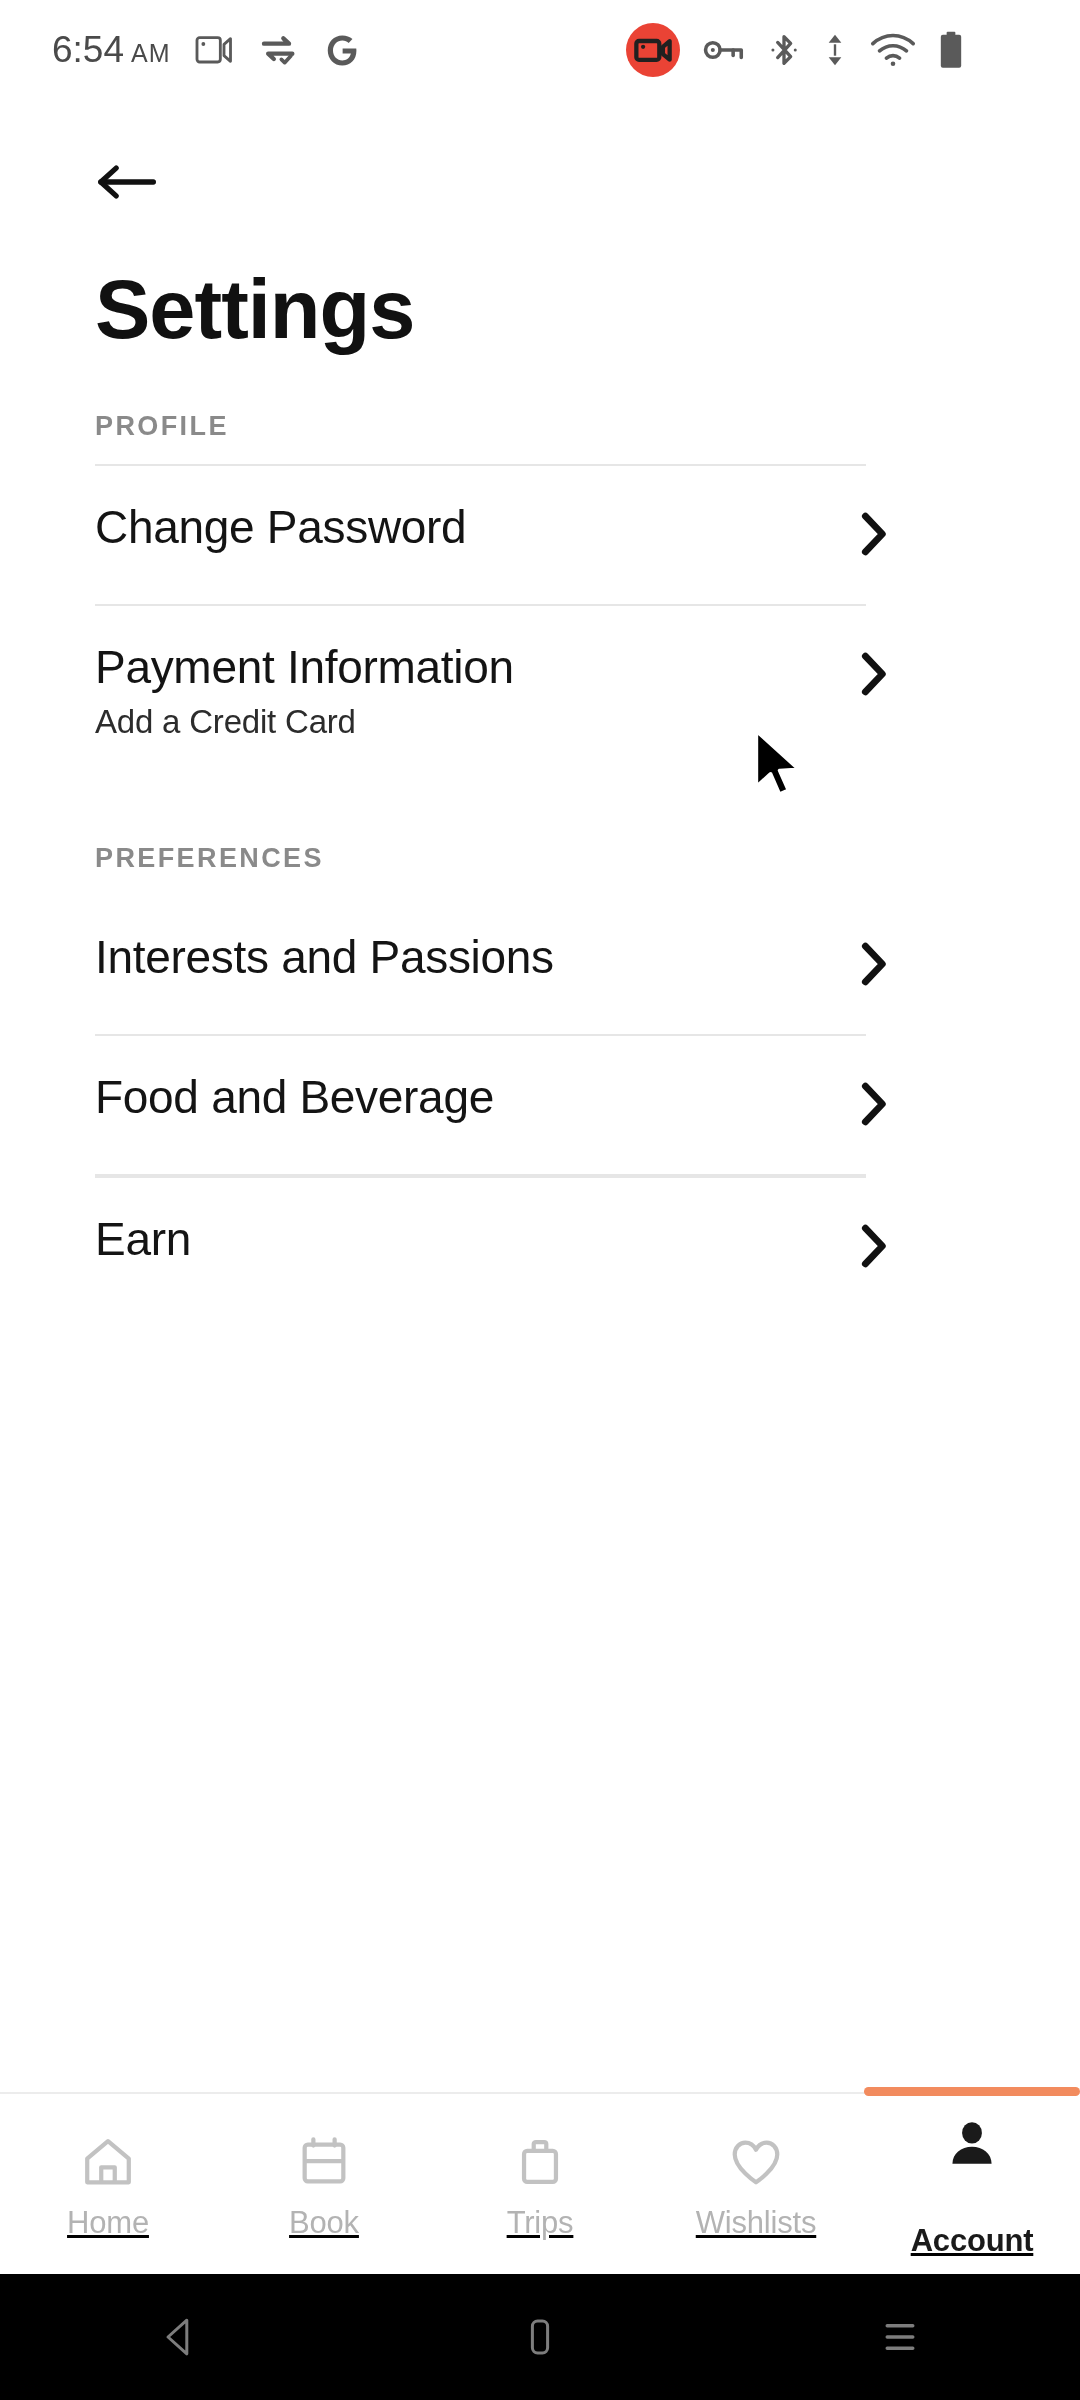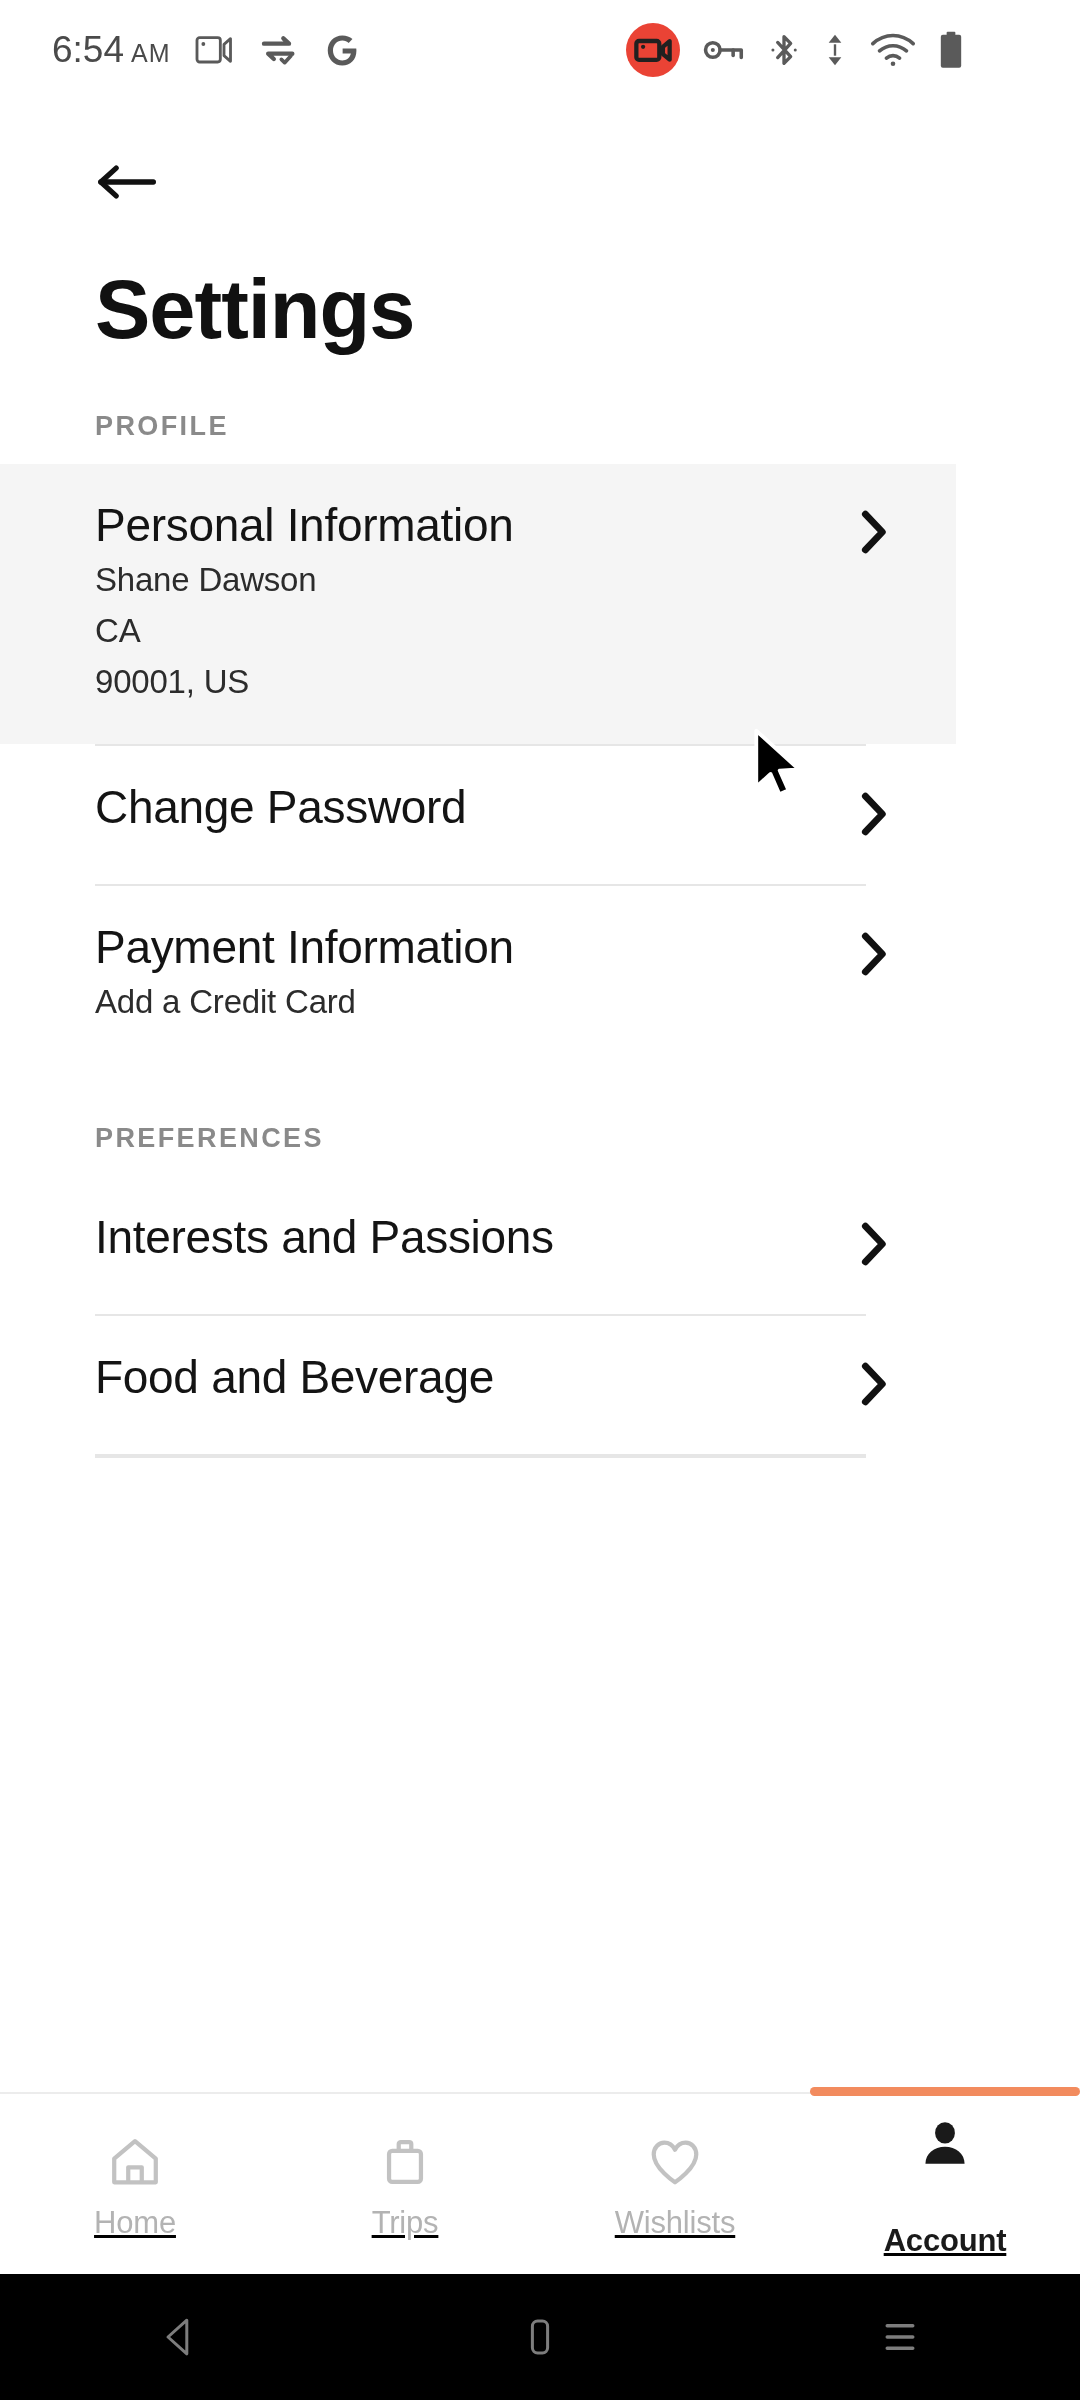--- a/index.html
+++ b/index.html
@@ -191,36 +191,20 @@
         <path d="M11.6 4.4 L3.2 12 L11.6 19.6" fill="none" stroke="#111111" stroke-width="2.9" stroke-linecap="round" stroke-linejoin="round"></path>
       </svg>
     </div>
 
     <div id="page-title">Settings</div>
 
     <div class="section">
       <div class="section-label">PROFILE</div>
       <div class="list">
 
-        <div class="row highlight">
-          <div class="row-inner">
-            <div>
-              <div class="row-title">Personal Information</div>
-              <div class="row-sub">Shane Dawson</div>
-              <div class="row-sub">CA</div>
-              <div class="row-sub">90001, US</div>
-            </div>
-            <span class="chevron">
-              <svg width="34" height="52" viewBox="0 0 16 24">
-                  <path d="M4.4 3.6 L12.4 12 L4.4 20.4" fill="none" stroke="#111111" stroke-width="3.2" stroke-linecap="round" stroke-linejoin="round"></path>
-                </svg>
-            </span>
-          </div>
-          <div class="row-pad"></div>
-        </div>
         <div class="divider"></div>
 
         <div class="row">
           <div class="row-inner">
             <div class="row-title">Change Password</div>
             <span class="chevron">
               <svg width="34" height="52" viewBox="0 0 16 24">
                   <path d="M4.4 3.6 L12.4 12 L4.4 20.4" fill="none" stroke="#111111" stroke-width="3.2" stroke-linecap="round" stroke-linejoin="round"></path>
                 </svg>
             </span>
@@ -272,36 +256,56 @@
                   <path d="M4.4 3.6 L12.4 12 L4.4 20.4" fill="none" stroke="#111111" stroke-width="3.2" stroke-linecap="round" stroke-linejoin="round"></path>
                 </svg>
             </span>
           </div>
           <div class="row-pad"></div>
         </div>
         <div class="divider"></div>
 
         <div class="divider"></div>
 
+        <div class="row">
+          <div class="row-inner">
+            <div class="row-title">Earn</div>
+            <span class="chevron">
+              <svg width="34" height="52" viewBox="0 0 16 24">
+                  <path d="M4.4 3.6 L12.4 12 L4.4 20.4" fill="none" stroke="#111111" stroke-width="3.2" stroke-linecap="round" stroke-linejoin="round"></path>
+                </svg>
+            </span>
+          </div>
+          <div class="row-pad"></div>
+        </div>
 
       </div>
     </div>
   </div>
 
   <div id="bottom-nav">
 
     <div class="tab">
       <span class="indicator"></span>
       <svg width="58" height="58" viewBox="0 0 24 24">
         <path d="M3.4 10.6 L12 3.4 L20.6 10.6 V20.4 H3.4 Z" fill="none" stroke="#c2c2c2" stroke-width="1.75" stroke-linejoin="round"></path>
         <path d="M9.2 20.4 V14.2 H14.8 V20.4" fill="none" stroke="#c2c2c2" stroke-width="1.75" stroke-linejoin="round"></path>
       </svg>
       <span class="tab-label">Home</span>
     </div>
 
+    <div class="tab">
+      <span class="indicator"></span>
+      <svg width="58" height="58" viewBox="0 0 24 24">
+        <rect x="4" y="4.8" width="16" height="15.2" rx="1.3" fill="none" stroke="#c2c2c2" stroke-width="1.75"></rect>
+        <path d="M4 11.6 H20" fill="none" stroke="#c2c2c2" stroke-width="1.75"></path>
+        <path d="M7.6 2.6 V5.2 M16.4 2.6 V5.2" fill="none" stroke="#c2c2c2" stroke-width="1.75" stroke-linecap="round"></path>
+      </svg>
+      <span class="tab-label">Book</span>
+    </div>
 
     <div class="tab">
       <span class="indicator"></span>
       <svg width="58" height="58" viewBox="0 0 24 24">
         <rect x="5.4" y="7.4" width="13.2" height="12.8" rx="1.3" fill="none" stroke="#c2c2c2" stroke-width="1.75"></rect>
         <path d="M9.4 7.4 V4.6 C9.4 4.1 9.8 3.8 10.3 3.8 H13.7 C14.2 3.8 14.6 4.1 14.6 4.6 V7.4" fill="none" stroke="#c2c2c2" stroke-width="1.75" stroke-linejoin="round"></path>
       </svg>
       <span class="tab-label">Trips</span>
     </div>
 

